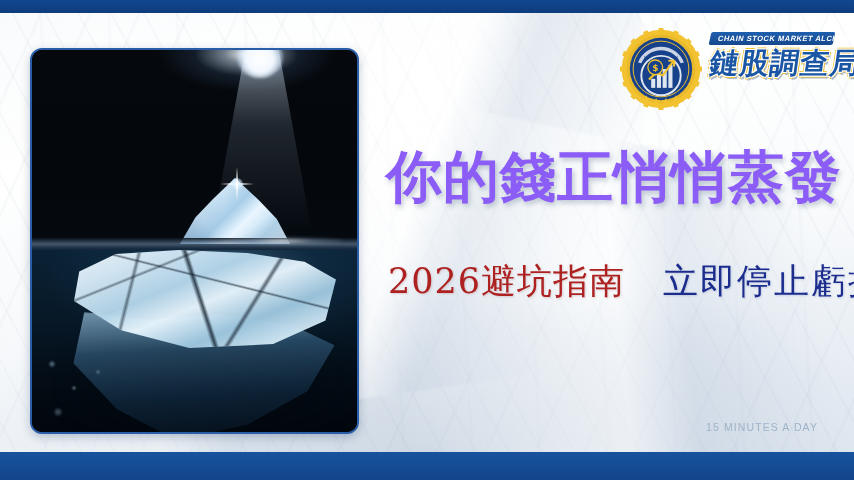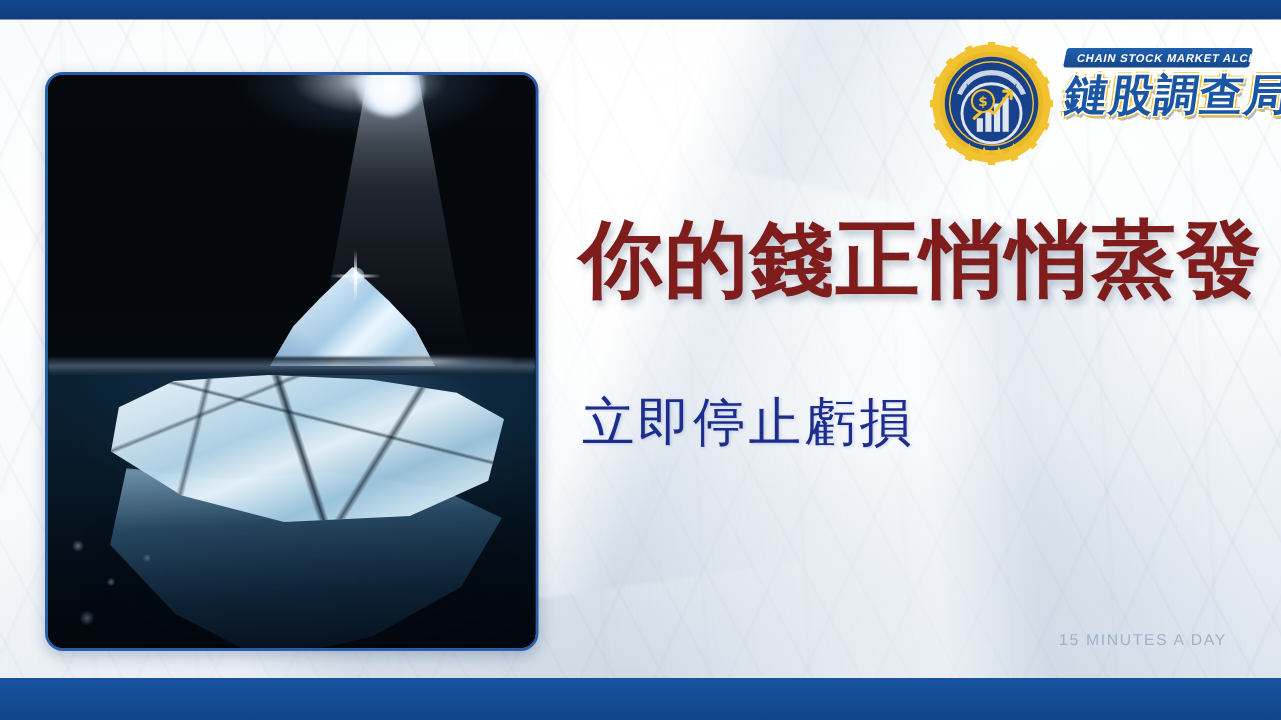--- a/index.html
+++ b/index.html
@@ -279,24 +279,24 @@
     font-family: "DejaVu Sans", sans-serif;
   }
 
   
   .headline {
     position: absolute;
     left: 386px; top: 148px;
     font-size: 56px;
     font-weight: 700;
     letter-spacing: 1px;
-    color: #7f1d1d;
+    color: #8b5cf6;
     white-space: nowrap;
     line-height: 1.05;
-    font-family: Liberation Mono, monospace;
+    font-family: Liberation Serif, serif;
     text-shadow: 2px 3px 5px rgba(90,110,135,.35);
   }
   .sub-row {
     position: absolute;
     left: 388px; top: 258px;
     display: flex;
     align-items: baseline;
     gap: 38px;
     white-space: nowrap;
   }
@@ -420,20 +420,21 @@
     </svg>
     <div class="brand-word">
       <div class="brand-en">CHAIN STOCK MARKET ALCHEMY</div>
       <div class="brand-zh">鏈股調查局</div>
     </div>
   </div>
 
   <div class="headline">你的錢正悄悄蒸發</div>
 
   <div class="sub-row">
+    <div class="sub-red">2026避坑指南</div>
     <div class="sub-blue">立即停止虧損</div>
   </div>
 
   <div class="tagline">
     <div class="tagline-1">15 MINUTES A DAY</div>
   </div>
 
 </div>
 
 </body></html>

